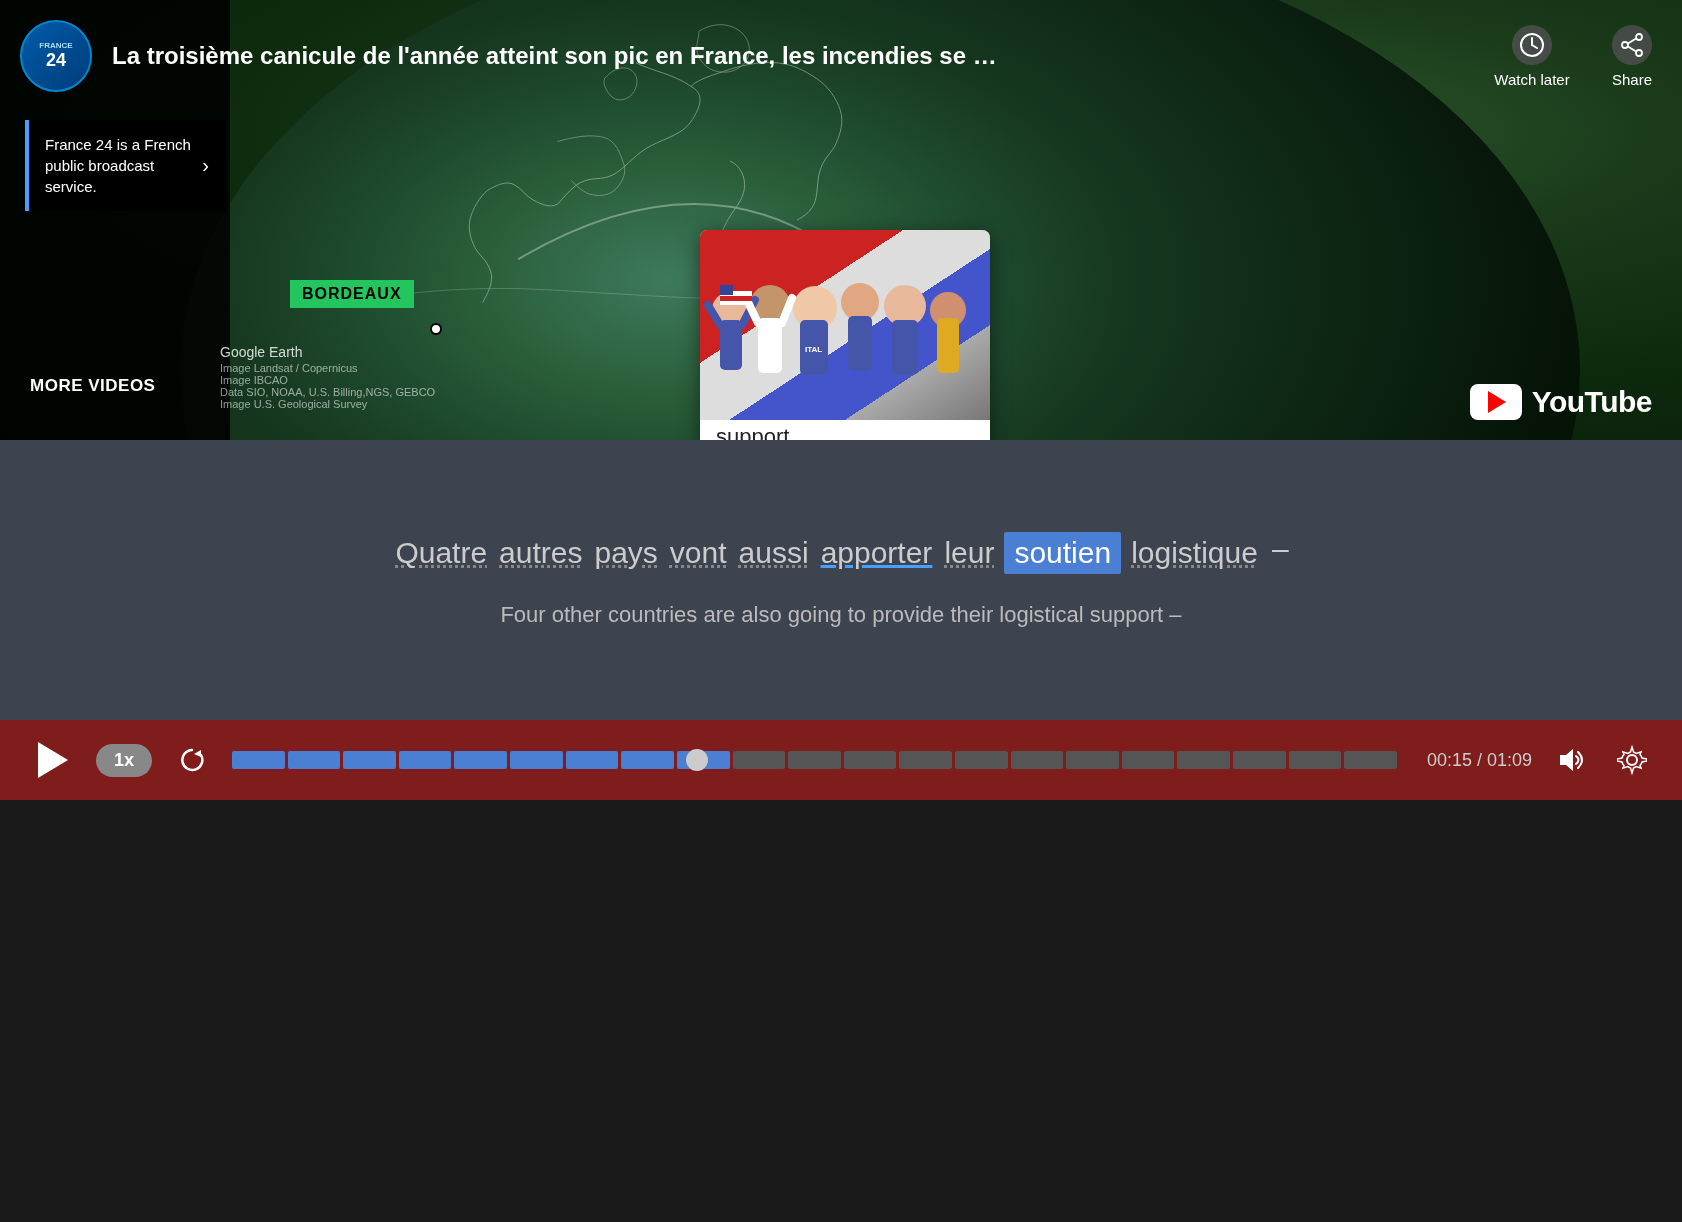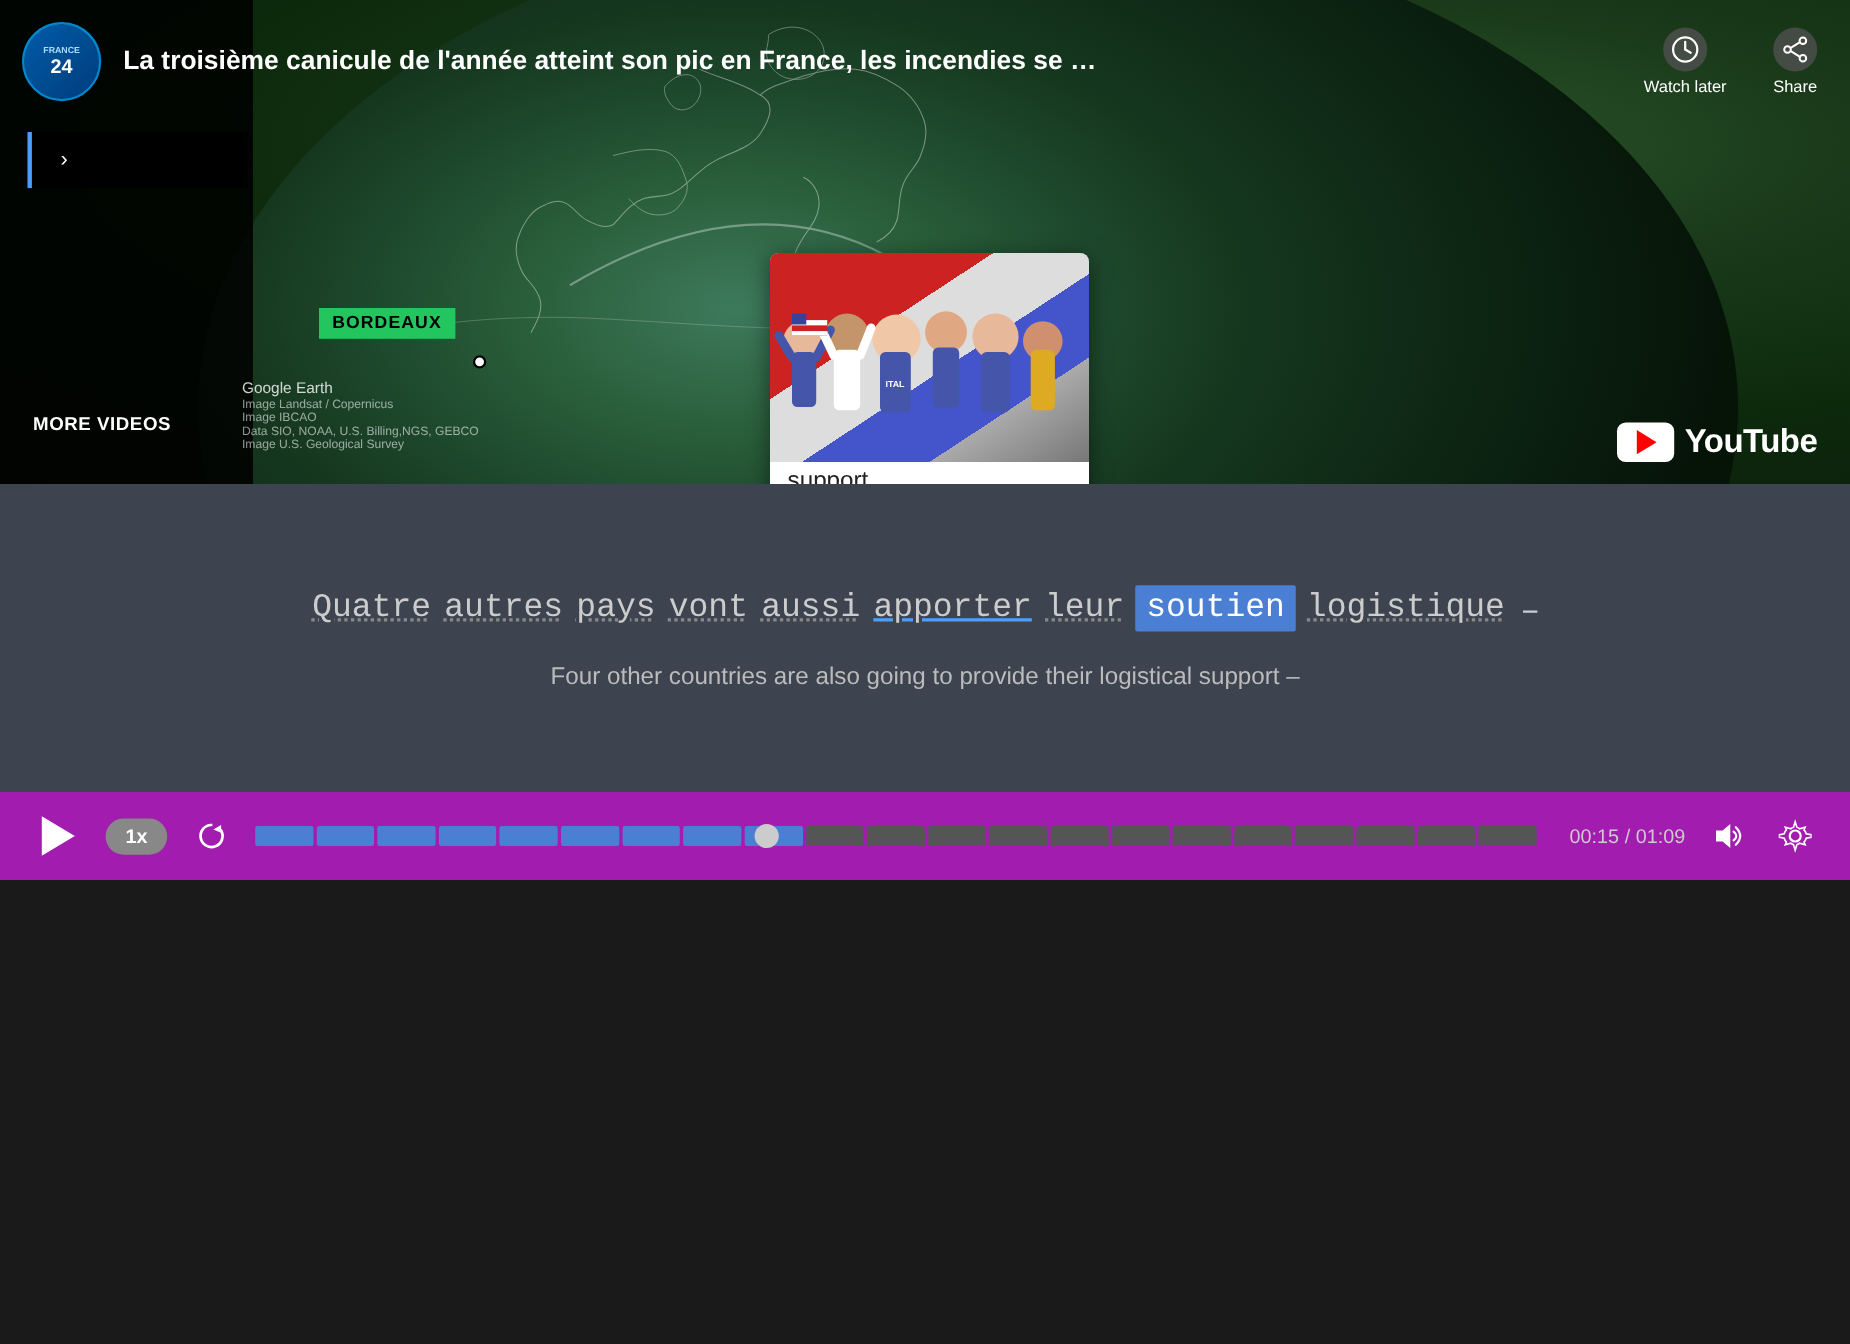--- a/index.html
+++ b/index.html
@@ -331,25 +331,24 @@
       min-height: 280px;
       display: flex;
       flex-direction: column;
       align-items: center;
       justify-content: center;
     }
 
     .subtitle-french {
       display: flex;
       flex-wrap: wrap;
-      align-items: flex-end;
+      align-items: flex-start;
       justify-content: center;
       gap: 8px;
       margin-bottom: 28px;
-      font-family: Liberation Mono, monospace;
     }
 
     .subtitle-word {
       color: #ccc;
       font-size: 30px;
       text-decoration: underline;
       text-decoration-style: dotted;
       text-decoration-color: #888;
       cursor: pointer;
       padding: 4px 2px;
@@ -372,21 +371,21 @@
 
     .subtitle-english {
       color: #bbb;
       font-size: 22px;
       text-align: center;
     }
 
     
     .controls-area {
       width: 100%;
-      background: #a21caf;
+      background: #7f1d1d;
       padding: 18px 30px;
       display: flex;
       align-items: center;
       gap: 20px;
       height: 80px;
     }
 
     .play-btn {
       width: 46px;
       height: 46px;
@@ -576,20 +575,21 @@
             <circle cx="6" cy="13" r="3" stroke="#fff" stroke-width="1.8" fill="none"></circle>
             <line x1="9" y1="11.5" x2="17" y2="6.5" stroke="#fff" stroke-width="1.8"></line>
             <line x1="9" y1="14.5" x2="17" y2="19.5" stroke="#fff" stroke-width="1.8"></line>
           </svg>
         </div>
         <span class="share-label">Share</span>
       </div>
     </div>
 
     <div class="channel-info-box">
+      <span class="channel-info-text">France 24 is a French public broadcast service.</span>
       <span class="channel-info-arrow">›</span>
     </div>
 
     <div class="bordeaux-label">BORDEAUX</div>
     <div class="map-dot"></div>
 
     <div class="more-videos">MORE VIDEOS</div>
 
     <div class="google-earth-label">
       <div>Google Earth</div>

